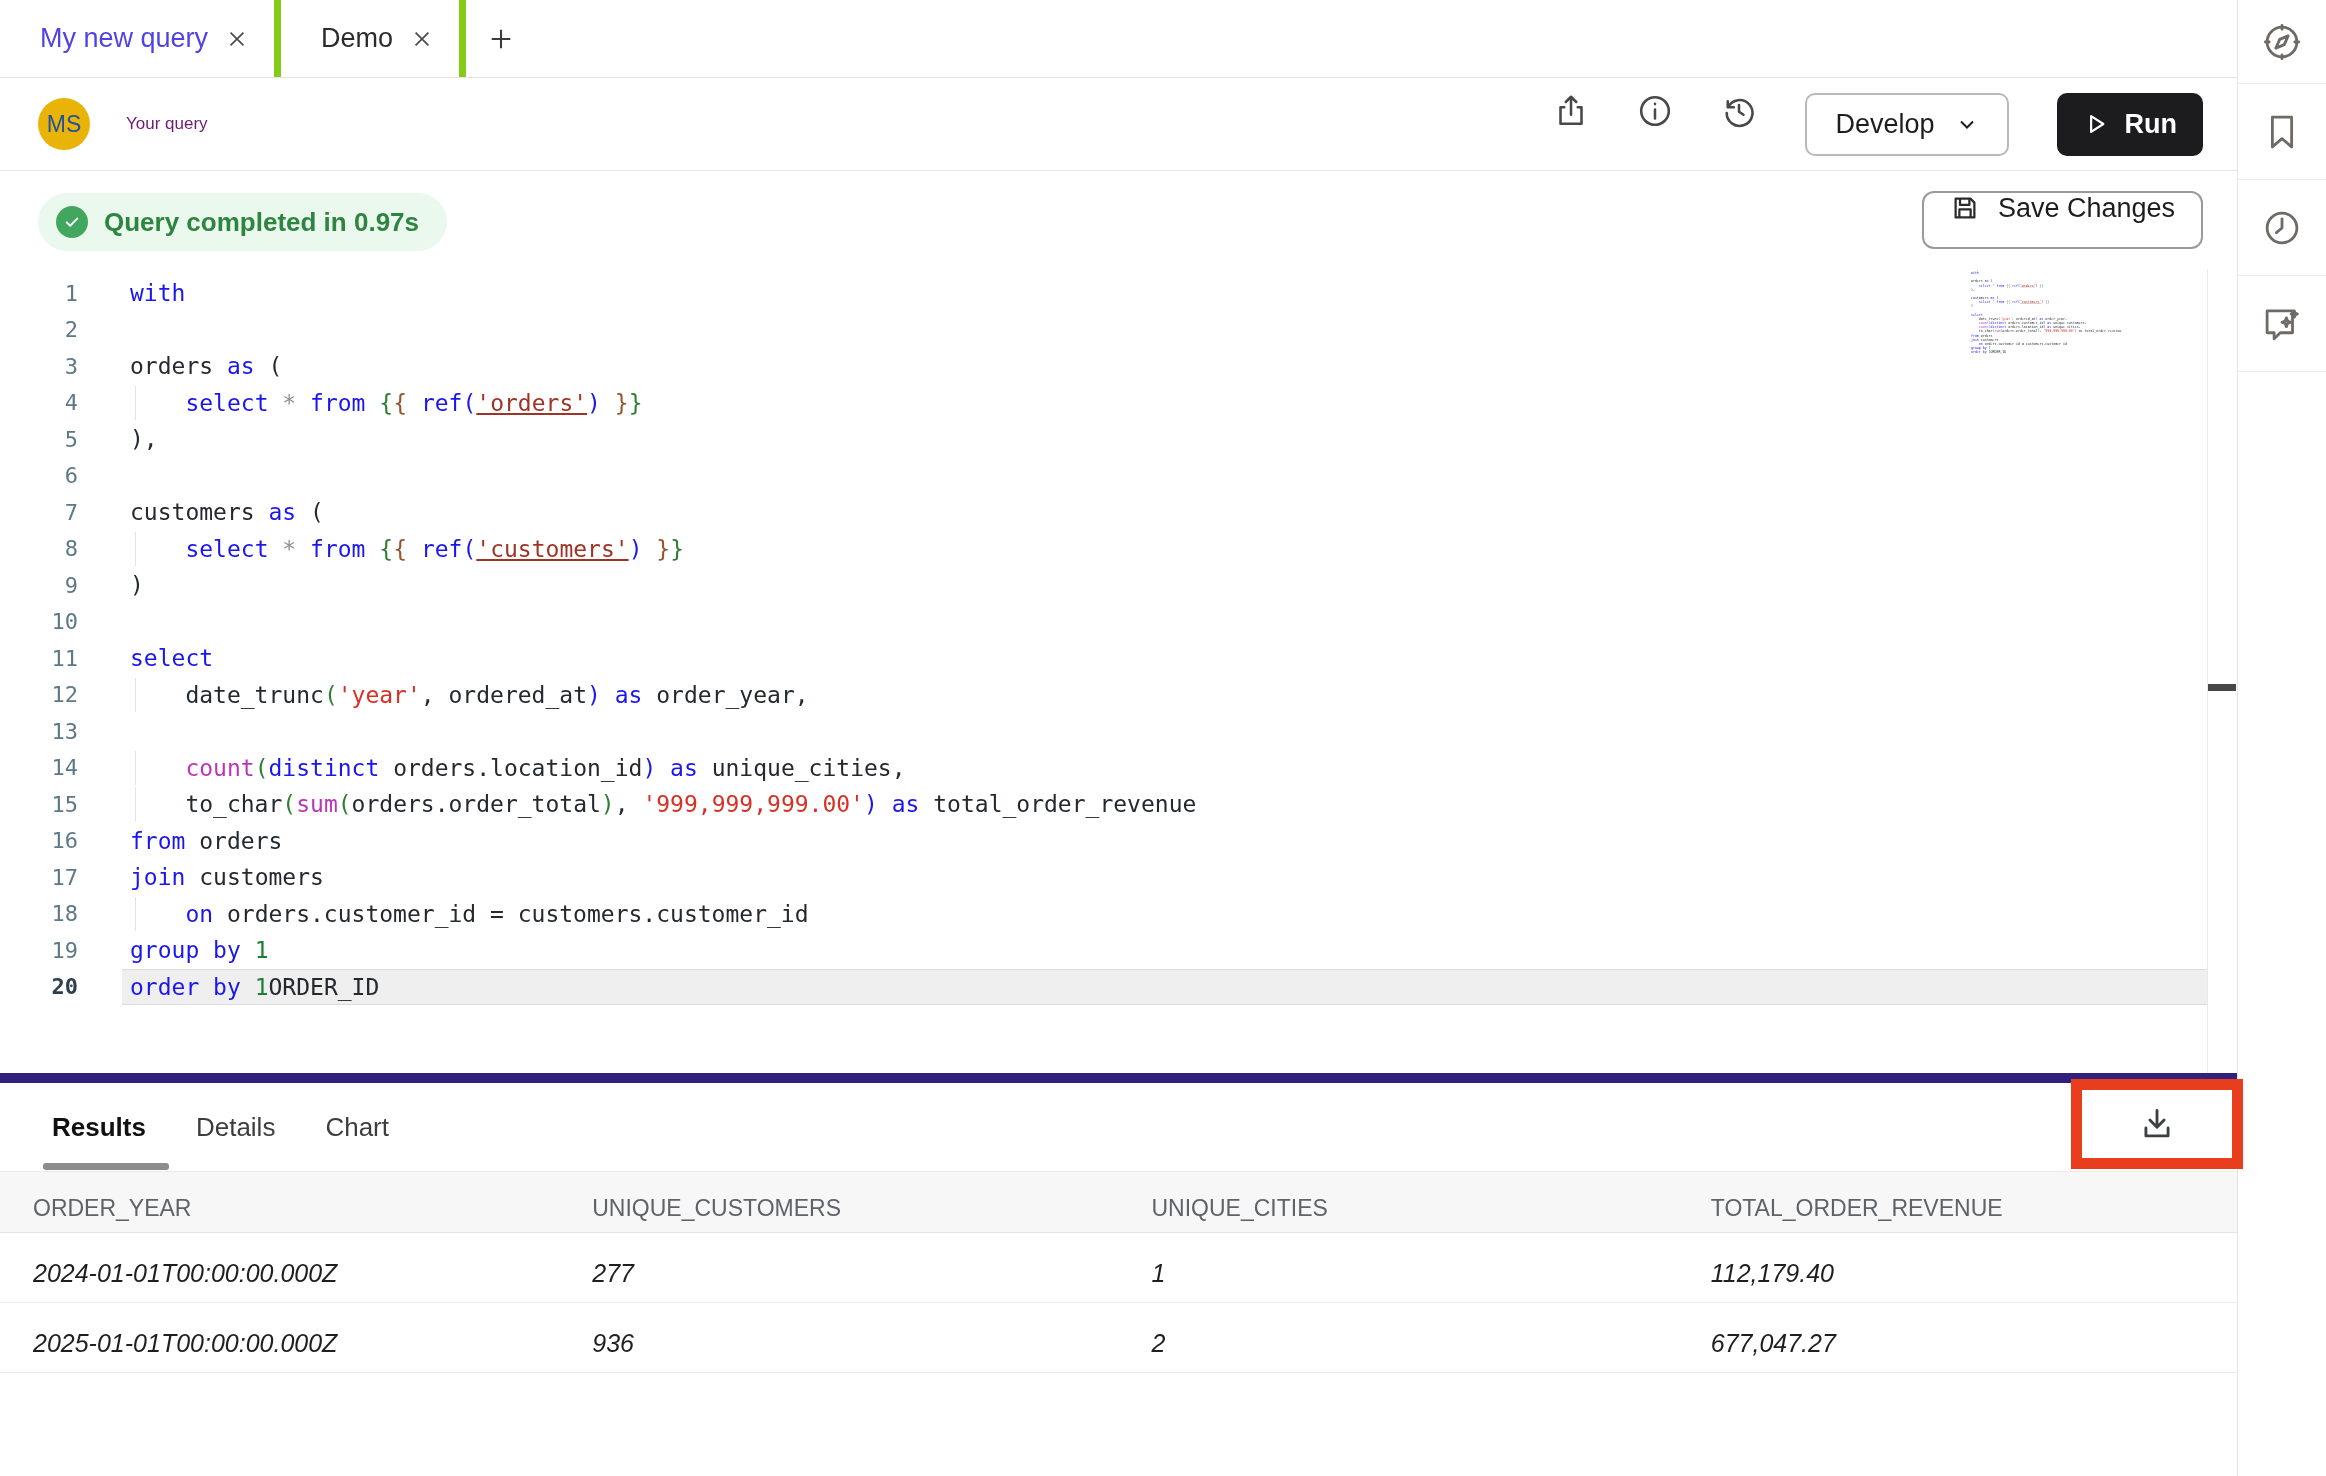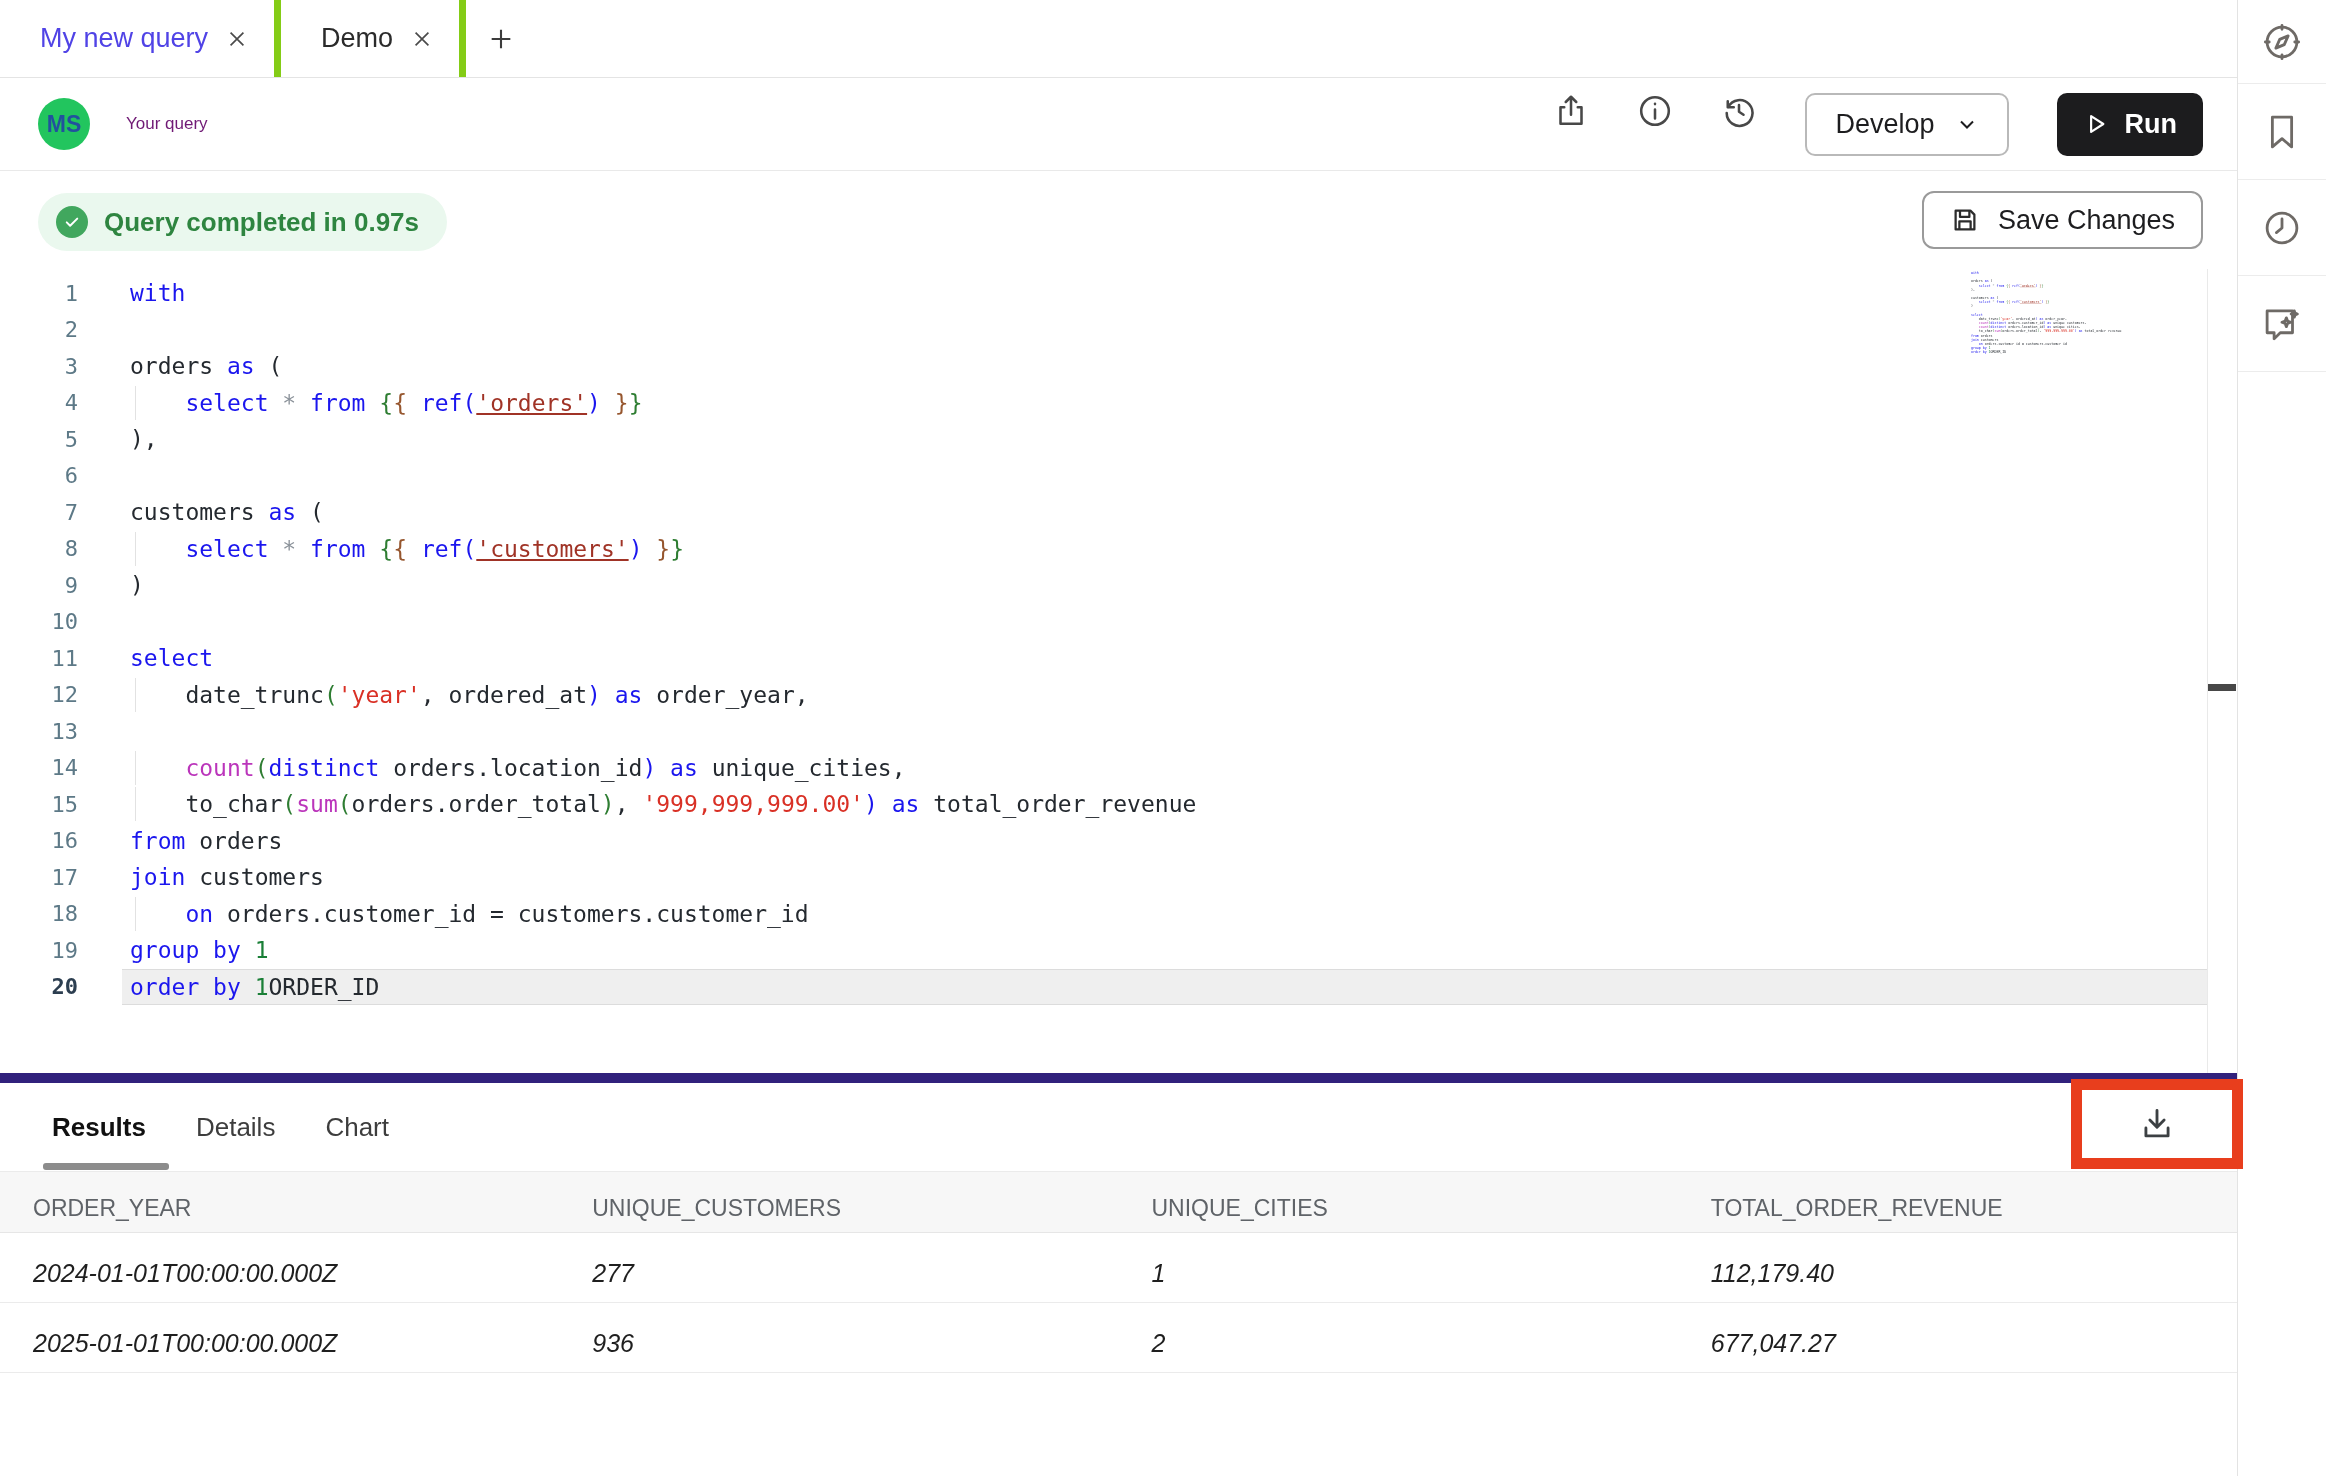--- a/index.html
+++ b/index.html
@@ -13,22 +13,22 @@
   .tab { display:flex; align-items:center; gap:18px; padding:0 26px 0 40px;
          border-right:7px solid #84cc16; font-size:27px; color:#2b2b2b; cursor:default; }
   .tab.active { color:#5043e6; }
   .tab .x { width:22px; height:22px; stroke:#4a4a4a; }
   .plus-btn { width:70px; display:flex; align-items:center; justify-content:center; }
   .plus-btn svg { width:28px; height:28px; stroke:#3c3c3c; }
 
   
   .toolbar { height:93px; border-bottom:1px solid #e9e9e9; display:flex; align-items:center;
              padding:0 34px 0 38px; }
-  .avatar { width:52px; height:52px; border-radius:50%; background:#22c55e; color:#22519e;
-            font-weight:bold; font-size:23px; display:flex; align-items:center; justify-content:center; }
+  .avatar { width:52px; height:52px; border-radius:50%; background:#eab308; color:#22519e;
+            font-weight:normal; font-size:23px; display:flex; align-items:center; justify-content:center; }
   .q-title { font-size:17px; color:#701a75; margin-left:36px; }
   .tool-right { margin-left:auto; display:flex; align-items:flex-start; gap:48px; }
   .icon-btn svg { width:36px; height:36px; stroke:#484848; fill:none; stroke-width:1.7;
                   stroke-linecap:round; stroke-linejoin:round; display:block; }
   .develop-btn { height:63px; border:2px solid #b9b9b9; border-radius:10px; background:#fff;
                  display:flex; align-items:center; gap:20px; padding:0 28px; font-size:27px; color:#1d1d1f; }
   .develop-btn svg { width:24px; height:24px; stroke:#1d1d1f; fill:none; stroke-width:2; }
   .run-btn { height:63px; min-width:126px; border-radius:10px; background:#1c1c1e; color:#fff;
              display:flex; align-items:center; gap:16px; padding:0 26px; font-size:27px; font-weight:600; }
   .run-btn svg { width:26px; height:26px; stroke:#fff; fill:none; stroke-width:2; stroke-linejoin:round; }
@@ -36,21 +36,21 @@
   
   .editor-wrap { position:relative; height:902px; }
   .status-pill { position:absolute; left:38px; top:22px; height:58px; border-radius:29px;
                  background:#eaf8ee; display:flex; align-items:center; gap:16px; padding:0 28px 0 18px;
                  font-size:26px; font-weight:600; color:#2e8540; }
   .check-circle { width:32px; height:32px; border-radius:50%; background:#41a75e; display:flex;
                   align-items:center; justify-content:center; }
   .check-circle svg { width:18px; height:18px; stroke:#fff; fill:none; stroke-width:2.6;
                       stroke-linecap:round; stroke-linejoin:round; }
   .save-btn { position:absolute; right:34px; top:20px; height:58px; border:2px solid #9a9a9a;
-              border-radius:12px; background:#fff; display:flex; align-items:center; gap:18px;
+              border-radius:12px; background:#fff; display:flex; gap:18px;
               padding:0 26px; font-size:27px; color:#1d1d1f; }
   .save-btn svg { width:30px; height:30px; stroke:#2c2c2c; fill:none; stroke-width:1.8; stroke-linejoin:round; }
 
   .code-area { position:absolute; top:104px; left:0; right:30px;
                font-family:"DejaVu Sans Mono", monospace; font-size:23px; }
   .line { height:36.5px; display:flex; align-items:center; position:relative; }
   .line .ln { width:78px; text-align:right; color:#5d7987; font-size:22px; flex:0 0 78px; }
   .line .code { margin-left:52px; white-space:pre; position:relative; }
   .line.guided .code::before { content:""; position:absolute; left:5px; top:-4px; bottom:-4px;
                border-left:1px solid #e2e2e2; }

